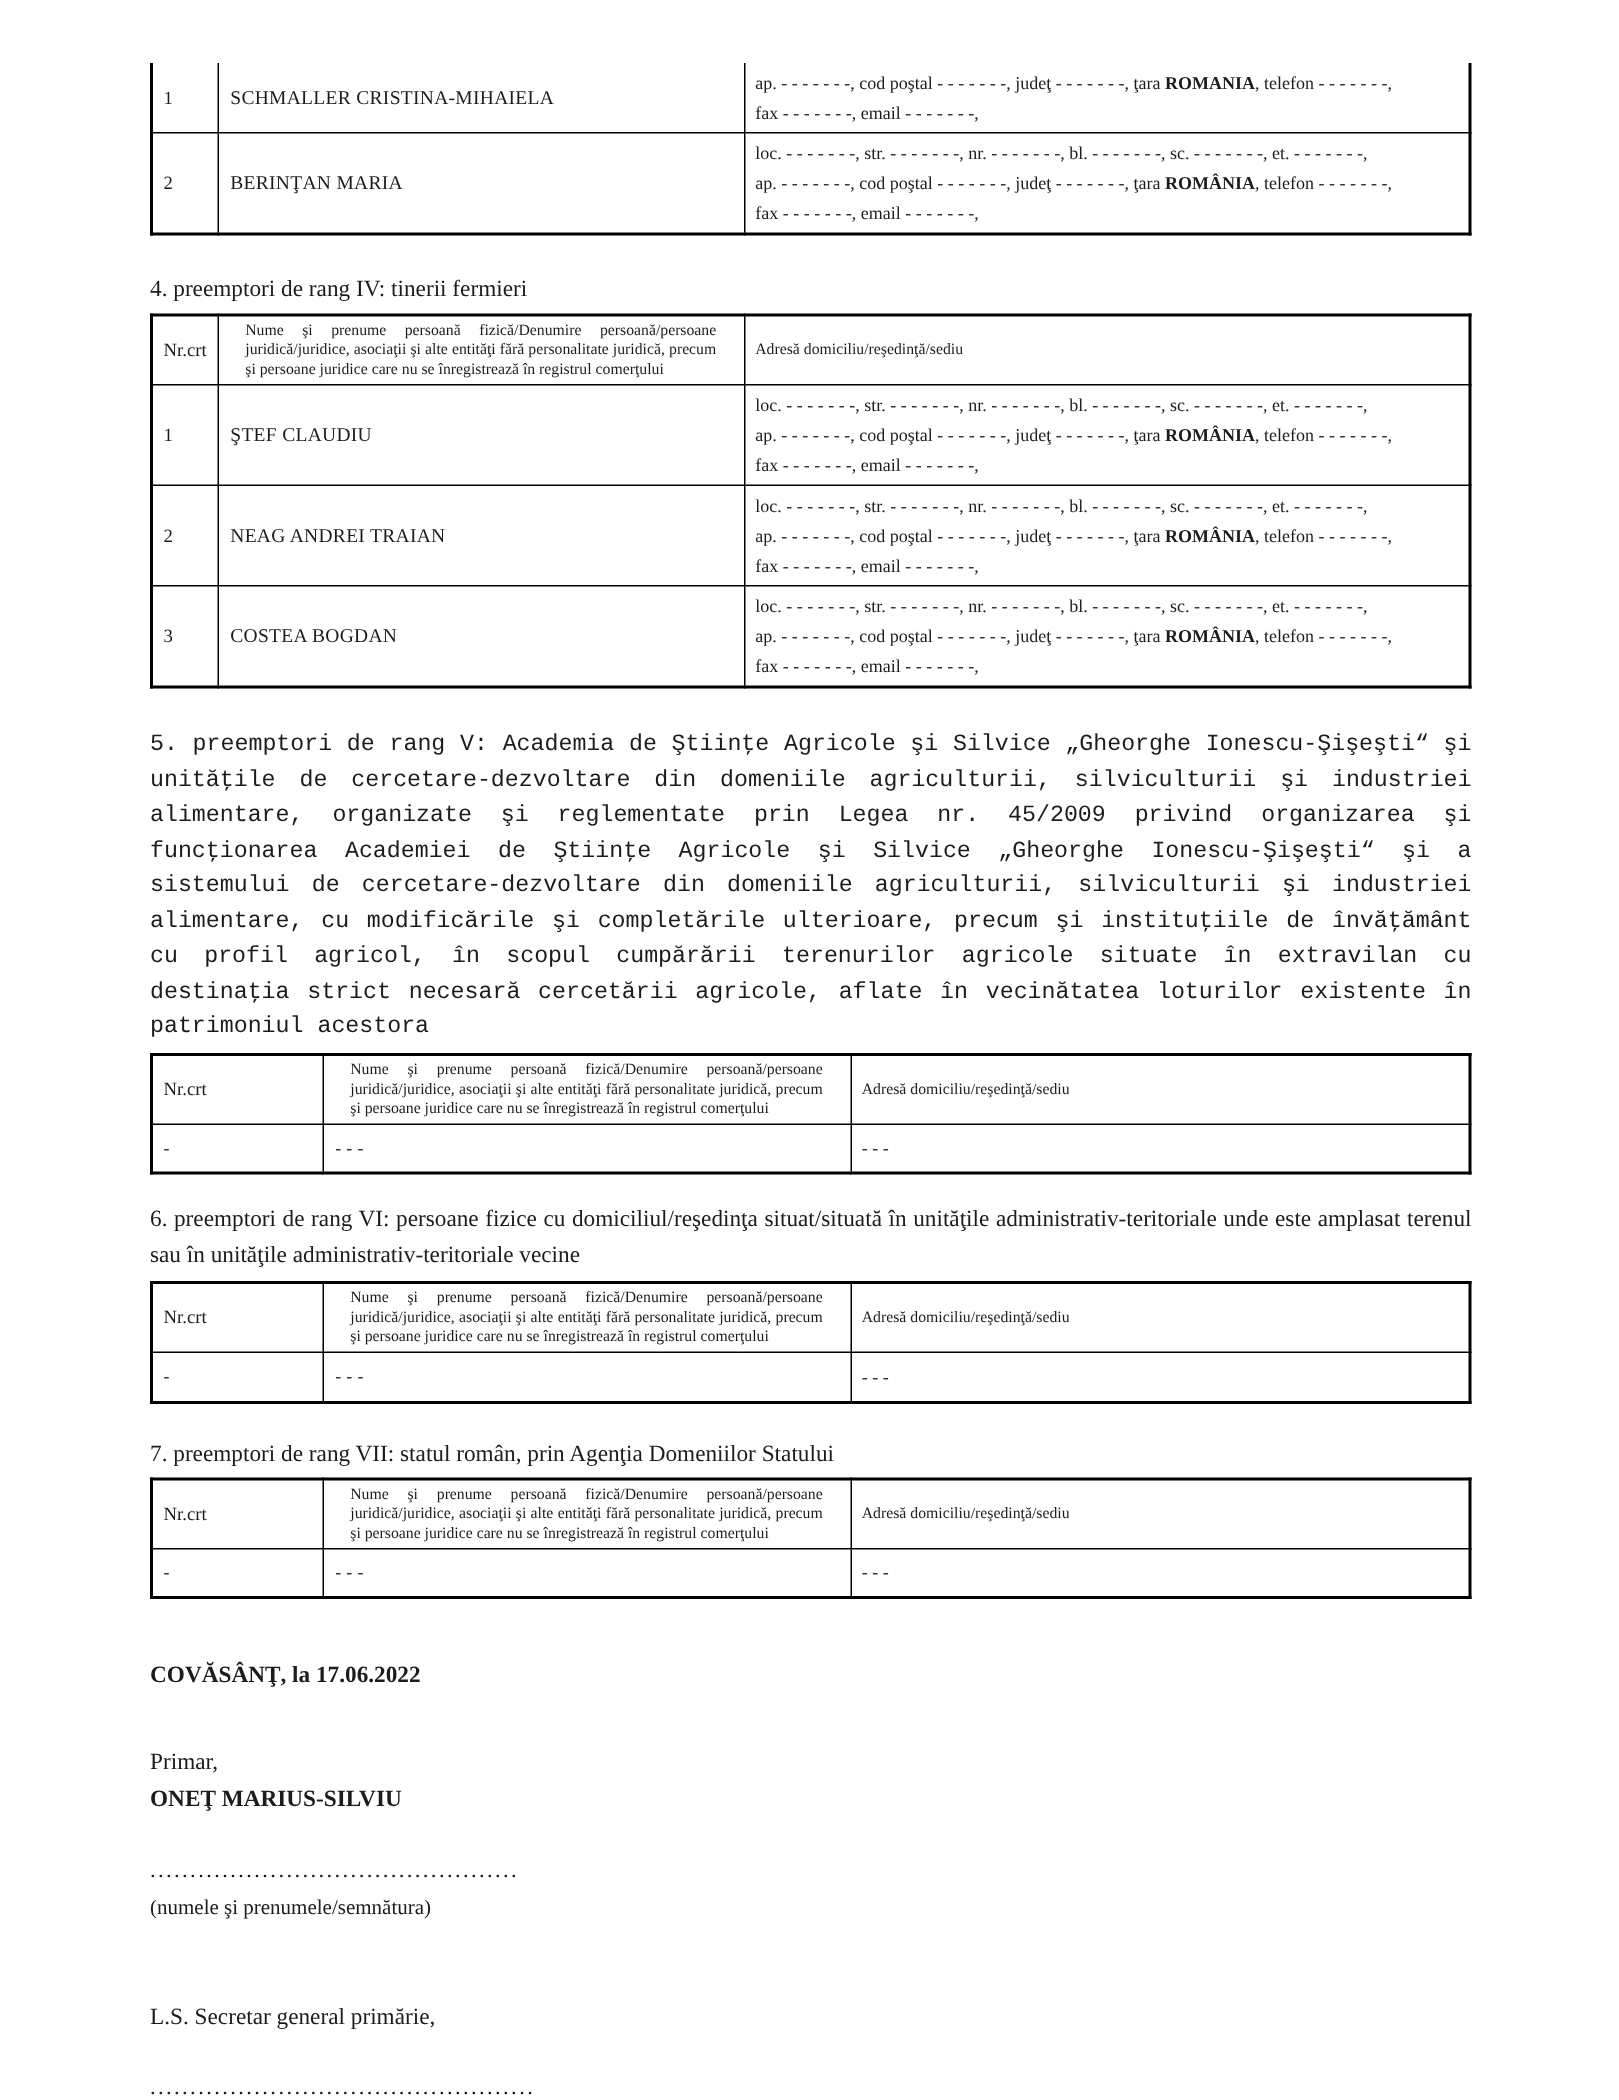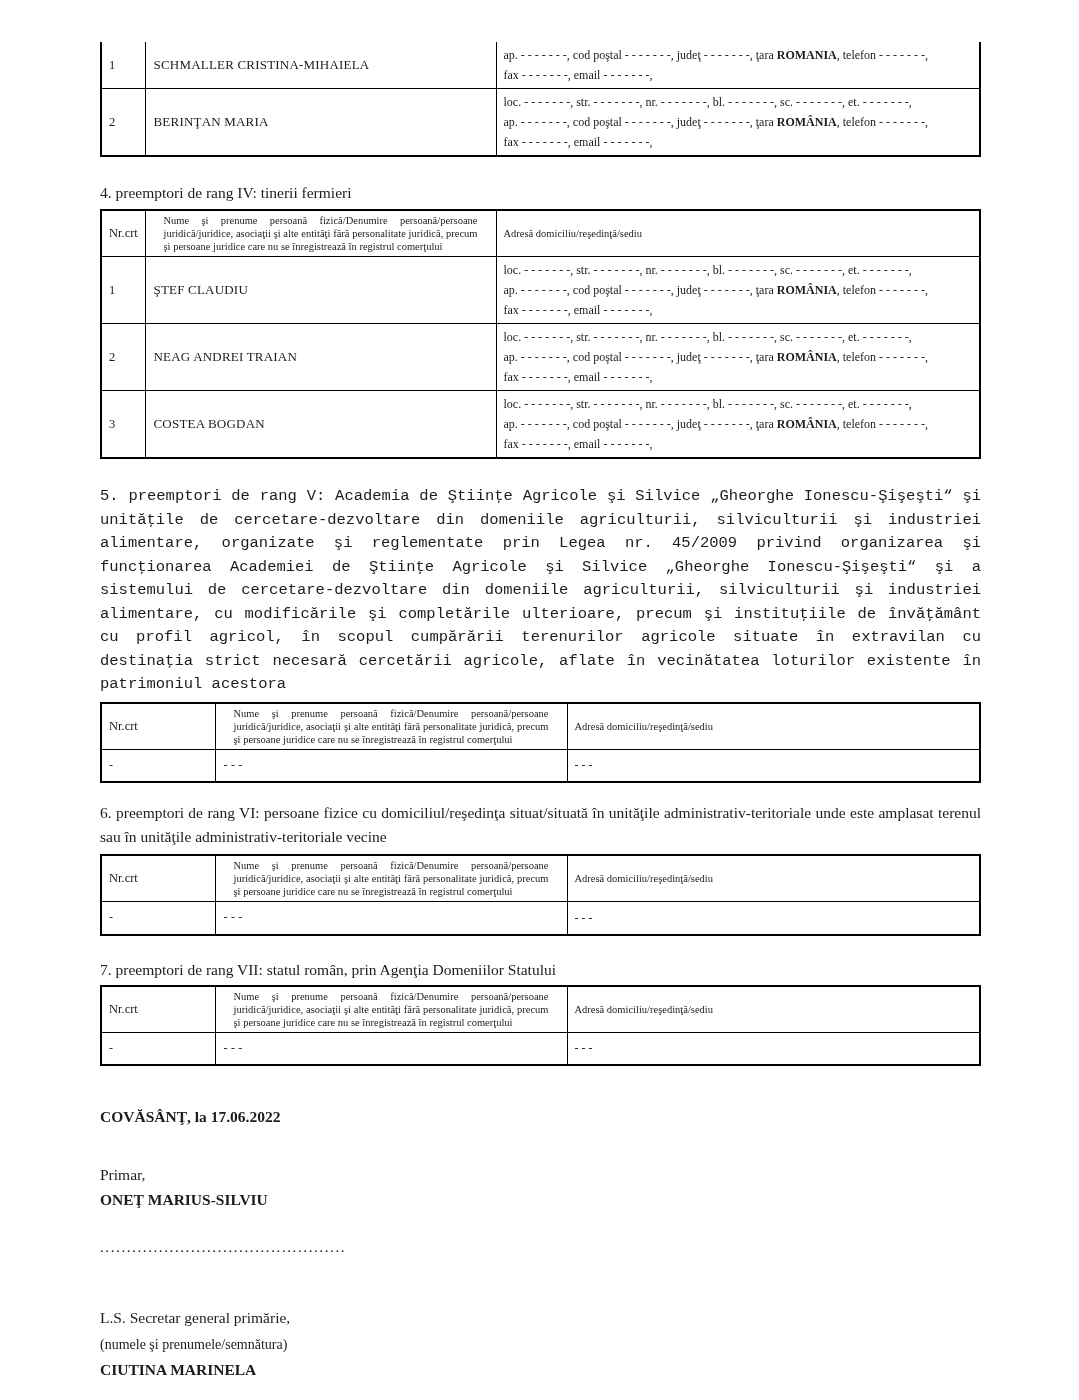--- a/index.html
+++ b/index.html
@@ -210,21 +210,20 @@
       </tr>
     </tbody>
       </table>
 
     <p class="footer-line bold mt-date">COVĂSÂNŢ, la 17.06.2022</p>
 
     <p class="footer-line mt-mayor-label">Primar,</p>
     <p class="footer-line bold mt-name">ONEŢ MARIUS-SILVIU</p>
 
     <p class="footer-line dots">..............................................</p>
+    <p class="footer-line sig-note">(numele şi prenumele/semnătura)</p>
+
     <p class="footer-line mt-secretary">L.S. Secretar general primărie,</p>
-
-    <p class="footer-line sig-note">(numele şi prenumele/semnătura)</p>
-    <p class="footer-line bold mt-name">CIUTINA MARINELA</p>
 
     <p class="footer-line dots">................................................</p>
 
   </div>
 </div>
 
 </body></html>

